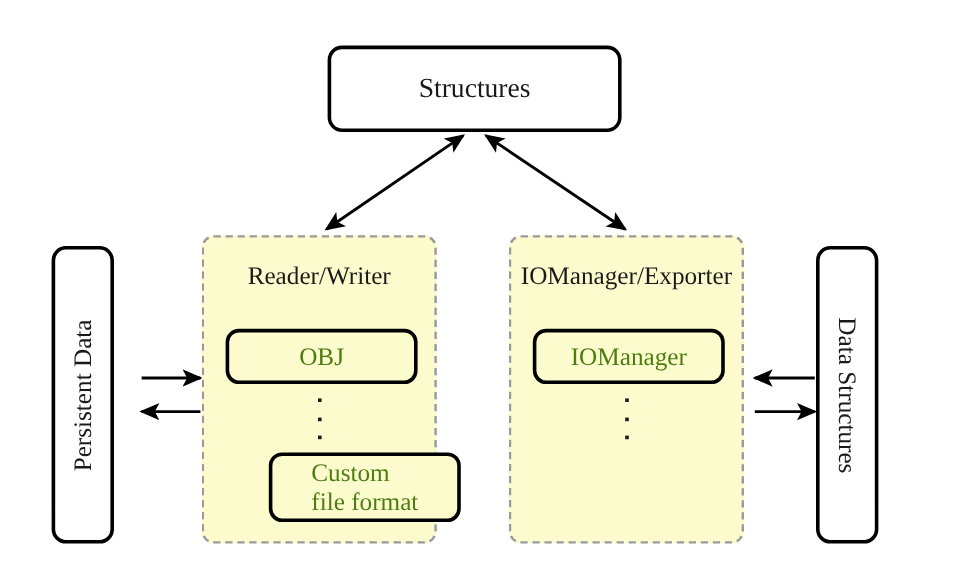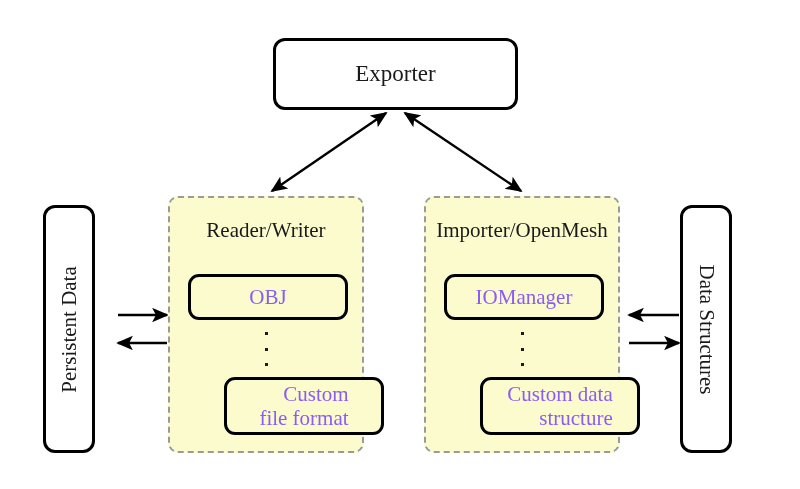--- a/index.html
+++ b/index.html
@@ -93,24 +93,24 @@
     position: absolute;
     box-sizing: border-box;
     border: 3px solid #000000;
     border-radius: 11px;
     background: #fbfbcd;
     left: 18px;
     width: 160px;
     display: flex;
     align-items: center;
     justify-content: center;
-    text-align: right;
+    text-align: left;
     line-height: 1.16;
     font-size: 21px;
-    color: #8b5cf6;
+    color: #4d7c0f;
   }
   .item-top {
     top: 76px;
     height: 46px;
   }
   .item-bottom {
     top: 179px;
     height: 58px;
     margin-left: 36px;
   }
@@ -166,21 +166,21 @@
     <line x1="118" y1="315" x2="167" y2="315" stroke="#000000" stroke-width="2.4" marker-end="url(#head)"></line>
 
     <line x1="167" y1="343" x2="118" y2="343" stroke="#000000" stroke-width="2.4" marker-end="url(#head)"></line>
 
     <line x1="679" y1="315" x2="629" y2="315" stroke="#000000" stroke-width="2.4" marker-end="url(#head)"></line>
 
     <line x1="629" y1="343" x2="679" y2="343" stroke="#000000" stroke-width="2.4" marker-end="url(#head)"></line>
   </svg>
 
   <div class="solid-box" id="io-manager-box">
-    <span>Exporter</span>
+    <span>Structures</span>
   </div>
 
   <div class="solid-box" id="persistent-data-box">
     <span class="vlabel-up">Persistent Data</span>
   </div>
 
   <div class="solid-box" id="data-structures-box">
     <span class="vlabel-down">Data Structures</span>
   </div>
 
@@ -193,27 +193,24 @@
       <i></i>
         <i></i>
         <i></i>
     </div>
     <div class="item-box item-bottom">
       <span>Custom<br>file format</span>
     </div>
   </div>
 
   <div class="group-box" id="importer-exporter-group">
-    <div class="group-title">Importer/OpenMesh</div>
+    <div class="group-title">IOManager/Exporter</div>
     <div class="item-box item-top">
       <span>IOManager</span>
     </div>
     <div class="vdots">
       <i></i>
         <i></i>
         <i></i>
     </div>
-    <div class="item-box item-bottom">
-      <span>Custom data<br>structure</span>
-    </div>
   </div>
 
 </div>
 
 </body></html>

